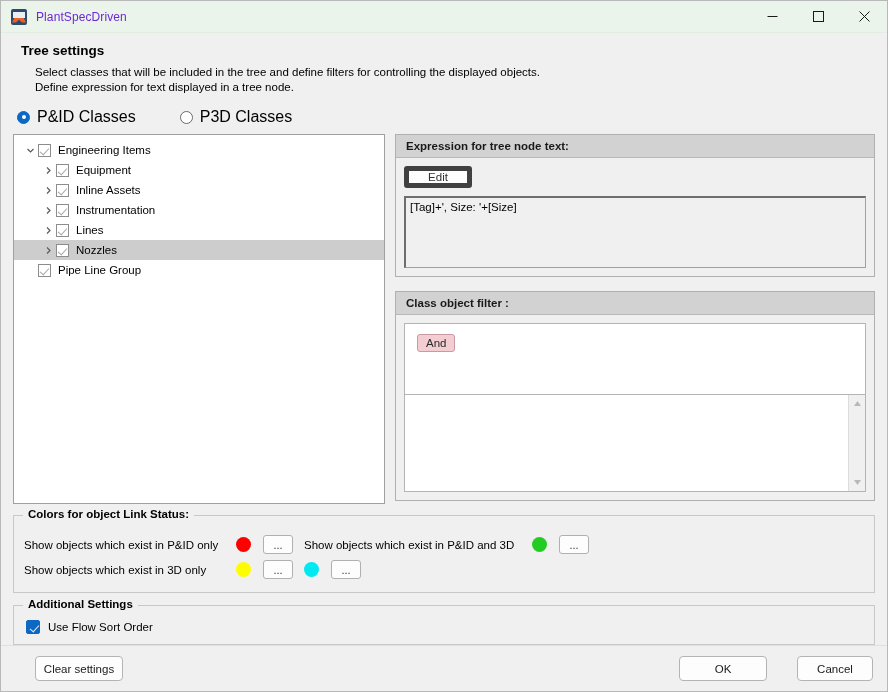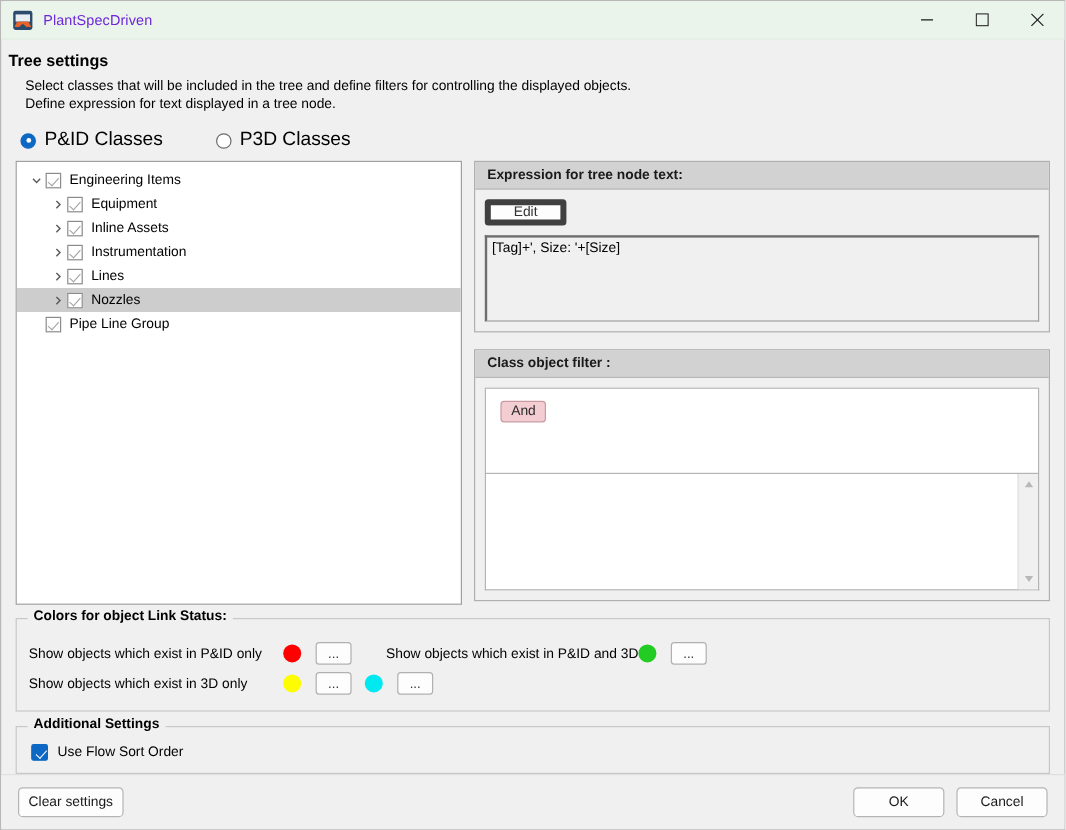--- a/index.html
+++ b/index.html
@@ -44,21 +44,21 @@
   }
   #win-controls { margin-left: auto; display: flex; height: 32px; }
   .win-btn {
     width: 46px; height: 32px;
     display: flex; align-items: center; justify-content: center;
     cursor: default;
   }
   .win-btn svg { display: block; }
 
   
-  #header { padding: 10px 14px 2px 6px; flex: 0 0 auto; }
+  #header { padding: 10px 14px 2px 20px; flex: 0 0 auto; }
   #page-title {
     font-size: 13.5px; font-weight: bold; color: #000;
     margin-bottom: 7px;
   }
   .desc-line {
     font-size: 11.5px; color: #000; margin-left: 14px; line-height: 15px;
   }
 
   
   #radio-row {
@@ -186,21 +186,21 @@
   .color-grid { display: flex; }
   .color-col { display: flex; flex-direction: column; }
   .color-col.left { width: 290px; padding-left: 10px; }
   .color-col.right { padding-left: 0px; }
   .color-row {
     height: 25px; display: flex; align-items: center;
     font-size: 11.5px; color: #000;
   }
   .color-row .clabel { flex: 1 1 auto; }
   .color-col.left .clabel { width: 212px; flex: 0 0 212px; }
-  .color-col.right .clabel { width: 228px; flex: 0 0 228px; text-align: right; }
+  .color-col.right .clabel { width: 228px; flex: 0 0 228px; }
   .swatch {
     width: 15px; height: 15px; border-radius: 50%;
     flex: 0 0 15px; margin-right: 12px;
   }
   .dots-btn {
     width: 30px; height: 19px;
     background: #fdfdfd; border: 1px solid #b0b0b0; border-radius: 3px;
     display: flex; align-items: flex-end; justify-content: center;
     font-size: 11px; color: #333; line-height: 11px;
     cursor: default; padding-bottom: 2px;
@@ -224,25 +224,25 @@
   #footer {
     flex: 0 0 auto; height: 46px;
     display: flex; align-items: center;
     padding: 0 14px; border-top: 1px solid #e0e0e0;
     background: #f0f0f0;
   }
   .btn {
     background: #fdfdfd; border: 1px solid #b4b4b4; border-radius: 4px;
     font-size: 11.5px; color: #1a1a1a; font-family: inherit;
     display: flex; align-items: center; justify-content: center;
-    height: 25px; cursor: default;
+    height: 25px; cursor: default; margin-left: 20px;
   }
   #clear-btn { width: 88px; }
   #footer-right { margin-left: auto; display: flex; gap: 10px; }
-  #ok-btn { width: 76px; }
+  #ok-btn { width: 88px; }
   #cancel-btn { width: 76px; }
 </style>
 </head>
 <body>
 
 <div id="app">
 
   <div id="titlebar">
     <div id="app-icon"></div>
     <div id="title-text">PlantSpecDriven</div>

